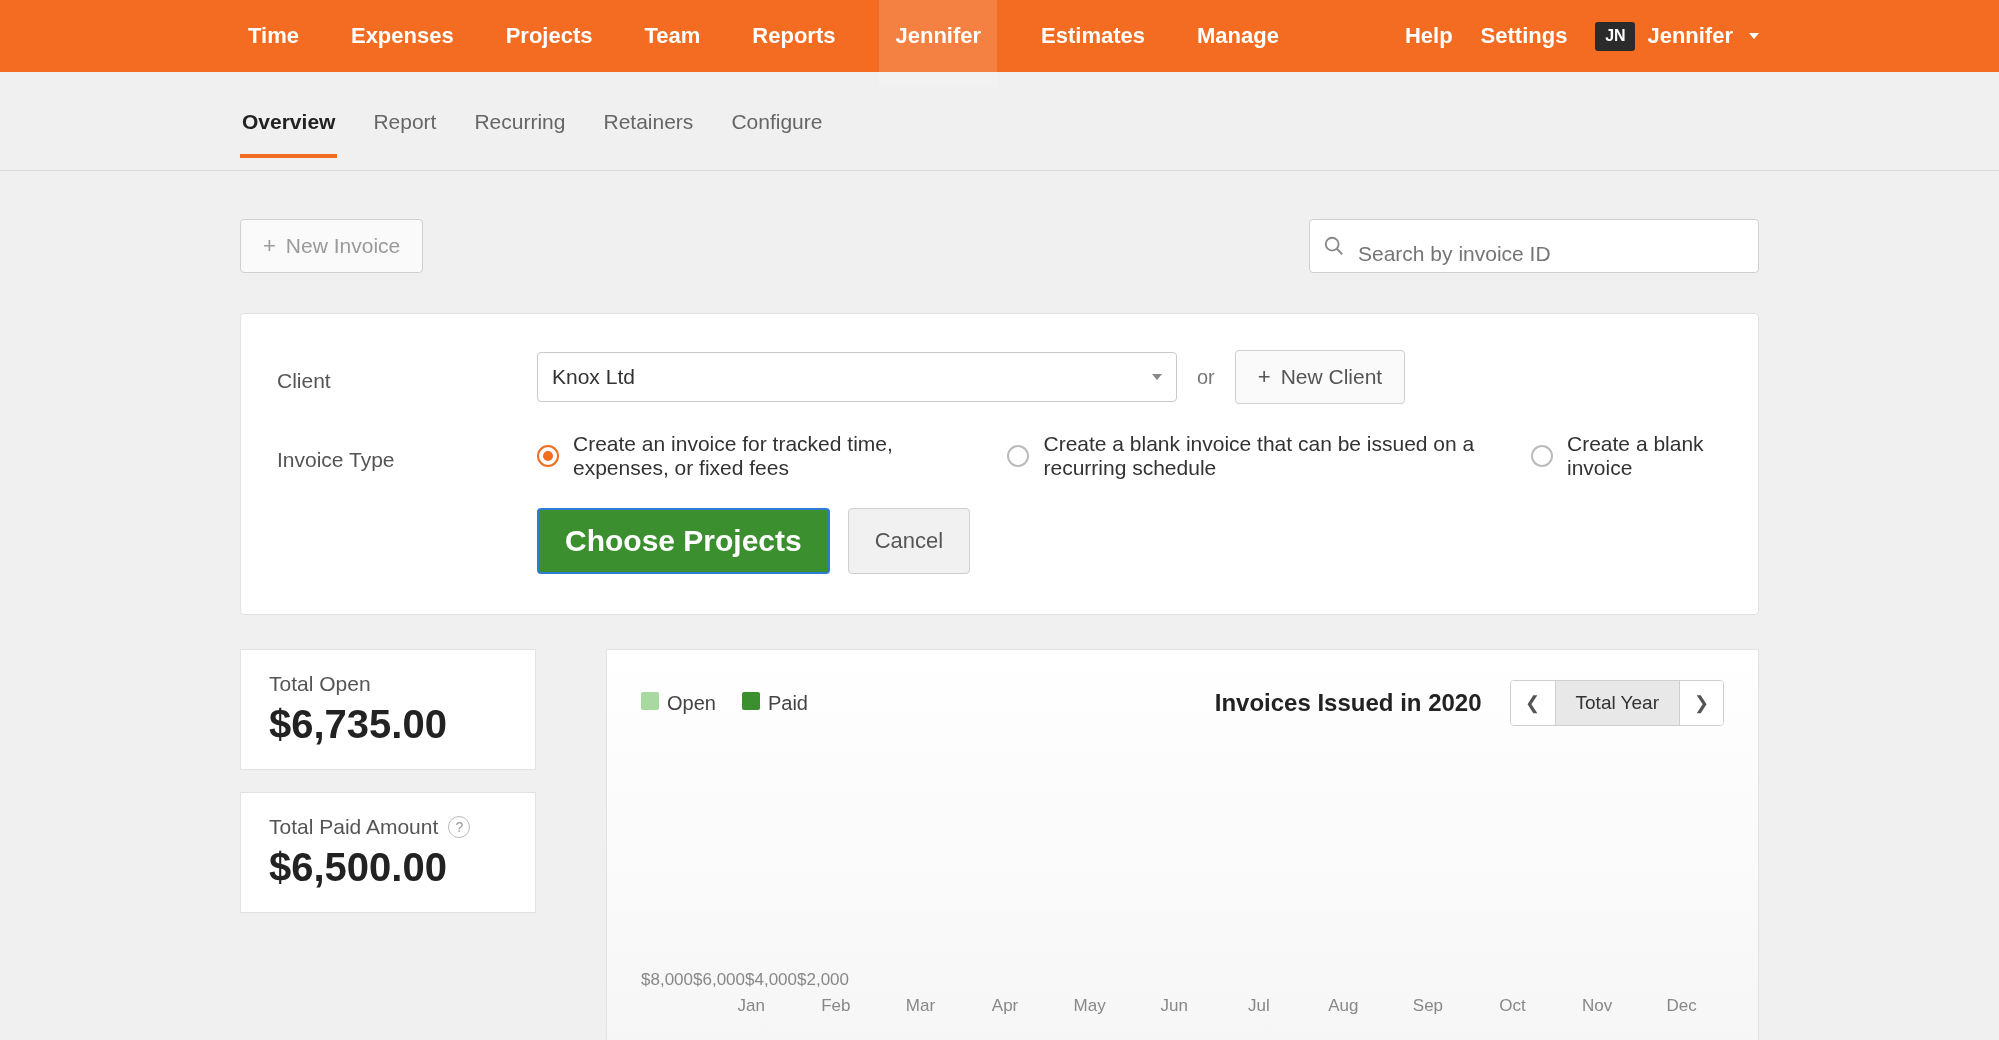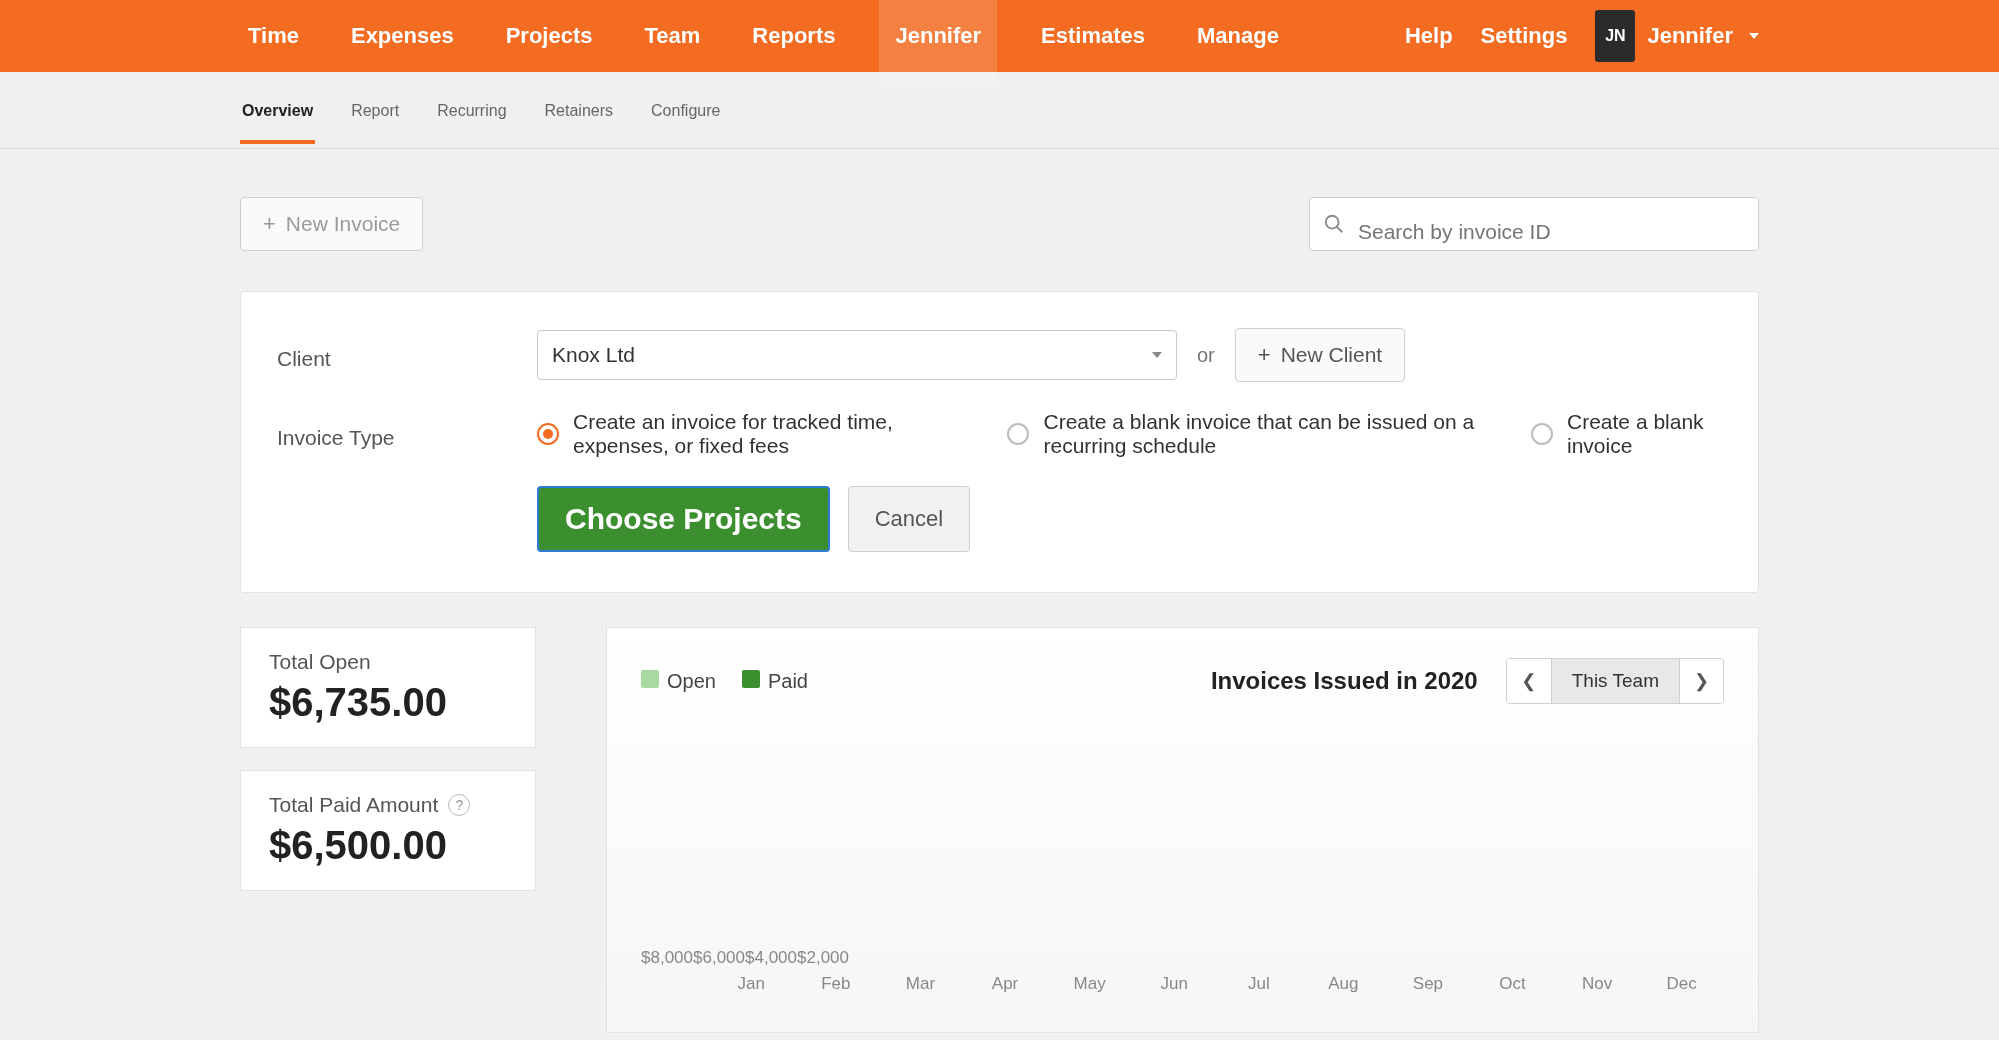--- a/index.html
+++ b/index.html
@@ -22,32 +22,32 @@
   }
   .topbar .nav-left { display: flex; gap: 36px; align-items: center; }
   .topbar .nav-left .nav-item { padding: 38px 8px; cursor: pointer; }
   .topbar .nav-left .nav-item.active {
     background: rgba(255,255,255,0.15);
     padding-left: 16px; padding-right: 16px;
   }
   .topbar .nav-right { margin-left: auto; display: flex; align-items: center; gap: 28px; }
   .avatar-badge {
     background: #2b2b2b; color: #fff; font-size: 16px; font-weight: 700;
-    width: 40px; height: 52px; display:flex; align-items:center; justify-content:center;
+    width: 40px; height: 29px; display:flex; align-items:center; justify-content:center;
     border-radius: 3px;
   }
   .user-chunk { display:flex; align-items:center; gap: 12px; cursor:pointer; }
   .chev { width:0;height:0;border-left:5px solid transparent;border-right:5px solid transparent;border-top:6px solid #fff; display:inline-block; margin-left:4px;}
   
   .subtabs {
     background:#f0f0f0;
     border-bottom:1px solid #d9d9d9;
-    padding: 4px 240px;
+    padding: 12px 240px;
     display:flex; gap:34px;
-    font-size:16px;
+    font-size:21px;
     color:#666;
   }
   .subtabs .tab { padding: 26px 2px 20px 2px; cursor:pointer; }
   .subtabs .tab.active { color:#222; font-weight:700; border-bottom:4px solid #f36c21; }
   
   .page { padding: 48px 240px 0 240px; }
   .row-top { display:flex; justify-content:space-between; align-items:center; margin-bottom: 40px; }
   .btn {
     border:1px solid #cfcfcf; background:#fafafa; border-radius:4px;
     padding: 14px 22px; font-size:21px; color:#555; cursor:pointer;
@@ -247,21 +247,21 @@
     <div class="chart-card">
       <div class="chart-head">
         <div class="legend">
           <span><span class="swatch sw-open"></span><span>Open</span></span>
           <span><span class="swatch sw-paid"></span><span>Paid</span></span>
         </div>
         <div style="display:flex;align-items:center;gap:14px;">
           <span class="chart-title">Invoices Issued in 2020</span>
           <div class="range-picker">
             <div class="range-btn">❮</div>
-            <div class="range-label">This Team</div>
+            <div class="range-label">Total Year</div>
             <div class="range-btn">❯</div>
           </div>
         </div>
       </div>
 
       <div class="plot">
         <div class="ylabels" id="ylabels">
             <span>$8,000</span>
             <span>$6,000</span>
             <span>$4,000</span>

